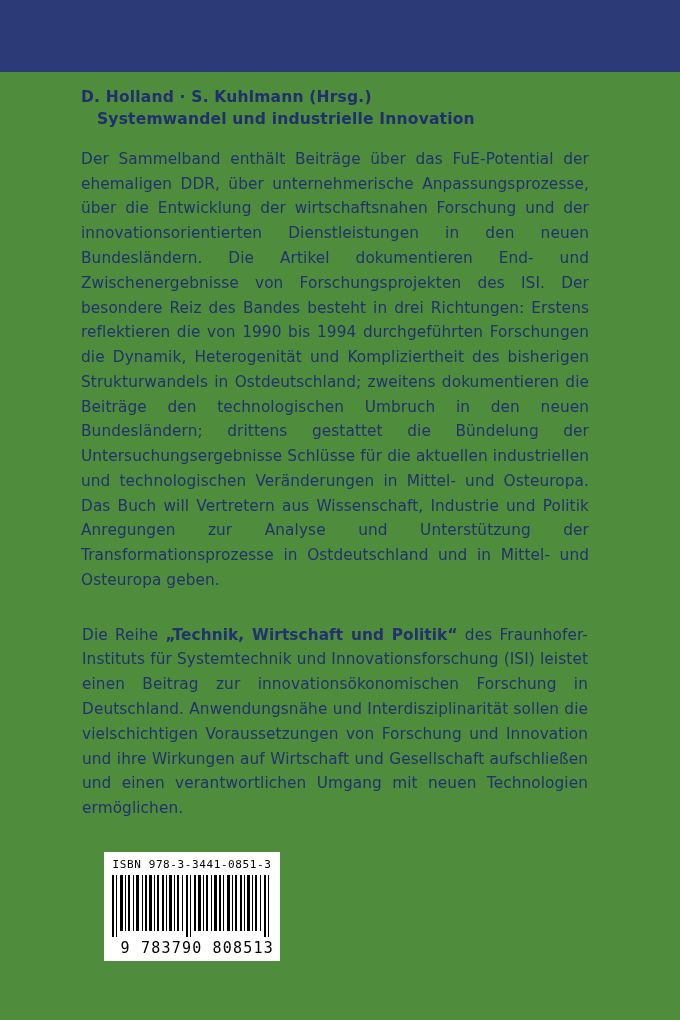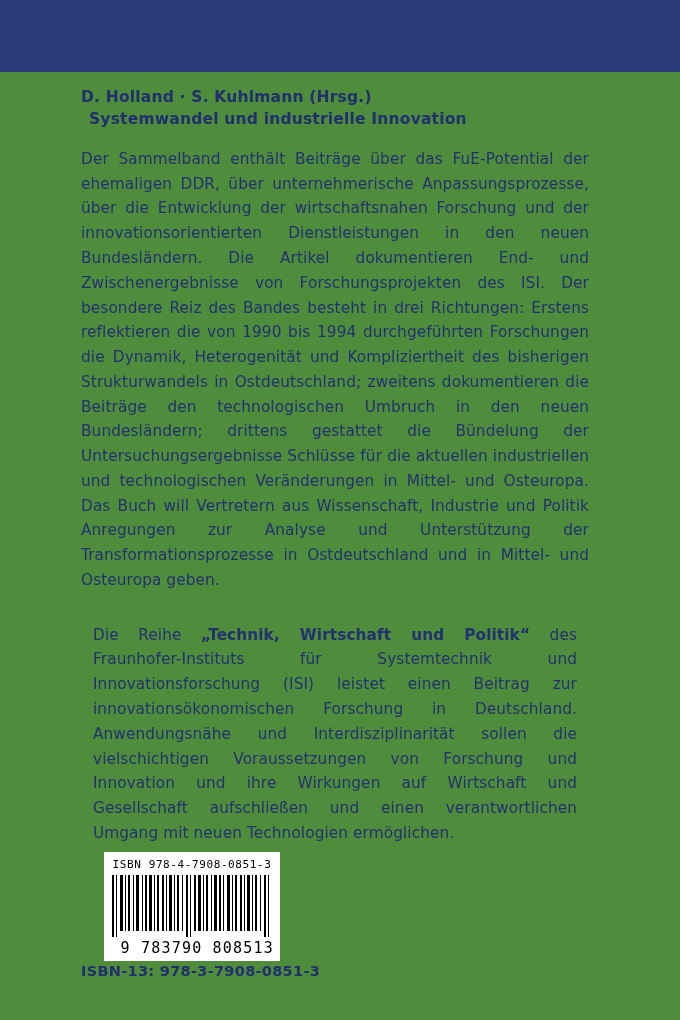--- a/index.html
+++ b/index.html
@@ -41,37 +41,37 @@
     letter-spacing: 0.2px;
     line-height: 1.45;
     margin: 0;
   }
   .booktitle {
     color: #20306e;
     font-size: 15.5px;
     font-weight: bold;
     letter-spacing: 0.2px;
     line-height: 1.45;
-    margin: 0 0 16px 8px;
+    margin: 0 0 16px 16px;
   }
   p.blurb {
     color: #22316f;
     font-size: 15.3px;
     line-height: 1.62;
     text-align: justify;
     text-justify: inter-word;
     margin: 0 0 30px 0;
     letter-spacing: 0.1px;
   }
   p.series {
     color: #22316f;
     font-size: 15.3px;
     line-height: 1.62;
     text-align: justify;
-    margin: 12px;
+    margin: 1px;
     letter-spacing: 0.1px;
   }
   .series-name {
     font-weight: bold;
   }
   .barcode-block {
     position: absolute;
     left: 104px;
     top: 852px;
     width: 176px;
@@ -120,21 +120,21 @@
   <div class="top-band"></div>
 
   <div class="content">
     <div class="editors">D. Holland · S. Kuhlmann (Hrsg.)</div>
     <div class="booktitle">Systemwandel und industrielle Innovation</div>
     <p class="blurb">Der Sammelband enthält Beiträge über das FuE-Potential der ehemaligen DDR, über unternehmerische Anpassungsprozesse, über die Entwicklung der wirtschaftsnahen Forschung und der innovationsorientierten Dienstleistungen in den neuen Bundesländern. Die Artikel dokumentieren End- und Zwischenergebnisse von Forschungsprojekten des ISI. Der besondere Reiz des Bandes besteht in drei Richtungen: Erstens reflektieren die von 1990 bis 1994 durchgeführten Forschungen die Dynamik, Heterogenität und Kompliziertheit des bisherigen Strukturwandels in Ostdeutschland; zweitens dokumentieren die Beiträge den technologischen Umbruch in den neuen Bundesländern; drittens gestattet die Bündelung der Untersuchungsergebnisse Schlüsse für die aktuellen industriellen und technologischen Veränderungen in Mittel- und Osteuropa. Das Buch will Vertretern aus Wissenschaft, Industrie und Politik Anregungen zur Analyse und Unterstützung der Transformationsprozesse in Ostdeutschland und in Mittel- und Osteuropa geben.</p>
     <p class="series"><span>Die Reihe </span><span class="series-name">„Technik, Wirtschaft und Politik“</span><span> des Fraunhofer-Instituts für Systemtechnik und Innovationsforschung (ISI) leistet einen Beitrag zur innovationsökonomischen Forschung in Deutschland. Anwendungsnähe und Interdisziplinarität sollen die vielschichtigen Voraussetzungen von Forschung und Innovation und ihre Wirkungen auf Wirtschaft und Gesellschaft aufschließen und einen verantwortlichen Umgang mit neuen Technologien ermöglichen.</span></p>
   </div>
 
   <div class="barcode-block">
-    <div class="barcode-isbn-text">ISBN  978-4-7908-0851-3</div>
+    <div class="barcode-isbn-text">ISBN  978-3-3441-0851-3</div>
     <svg class="bars" viewBox="0 0 164 62" preserveAspectRatio="none">
       <g fill="#000000">
         <rect x="2" y="0" width="2" height="62"></rect>
         <rect x="6" y="0" width="1" height="62"></rect>
         <rect x="10" y="0" width="3" height="56"></rect>
         <rect x="15" y="0" width="1" height="56"></rect>
         <rect x="18" y="0" width="2" height="56"></rect>
         <rect x="23" y="0" width="1" height="56"></rect>
         <rect x="26" y="0" width="3" height="56"></rect>
         <rect x="32" y="0" width="1" height="56"></rect>
@@ -167,15 +167,14 @@
         <rect x="142" y="0" width="1" height="56"></rect>
         <rect x="145" y="0" width="2" height="56"></rect>
         <rect x="150" y="0" width="1" height="56"></rect>
         <rect x="154" y="0" width="2" height="62"></rect>
         <rect x="158" y="0" width="1" height="62"></rect>
       </g>
     </svg>
     <div class="barcode-digits">9  783790 808513</div>
   </div>
 
-  <div class="isbn13">ISBN-13: 978-3-7908-0851-3</div>
 
 </div>
 
 </body></html>

